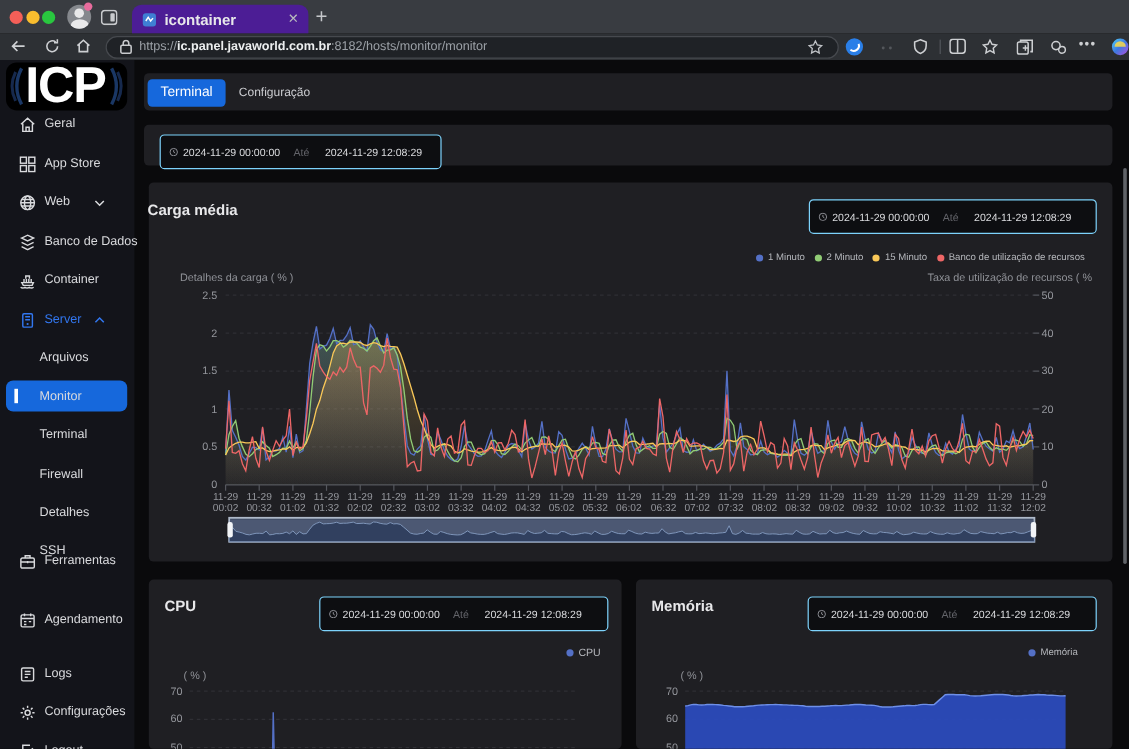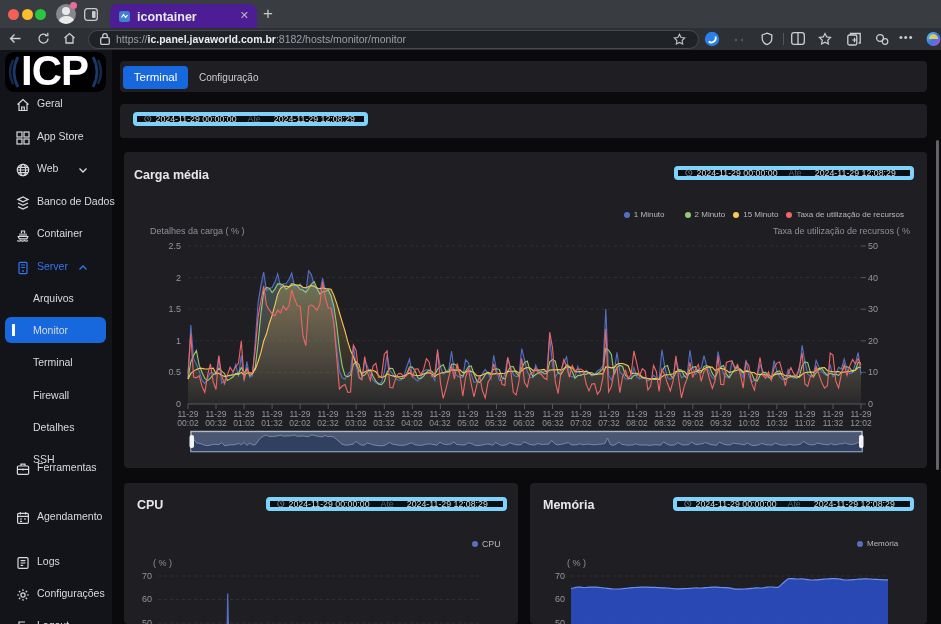--- a/index.html
+++ b/index.html
@@ -27,21 +27,21 @@
 .mi{position:absolute;left:0;width:100px;height:26px;color:#d9dadd;font-size:10.5px;line-height:26px}
 .mi .ic{position:absolute;left:16px;top:5px;width:14px;height:14px}
 .mi .tx{position:absolute;left:37px;top:0;white-space:nowrap}
 .mi .ch{position:absolute;right:10px;top:5px;width:14px;height:14px}
 .smi{position:absolute;left:0;width:108px;height:26px;color:#d9dadd;font-size:10.5px;line-height:26px}
 .smi .tx{position:absolute;left:33px;top:0;white-space:nowrap}
 #selbox{position:absolute;left:5px;top:317px;width:101px;height:26px;background:#1668dc;border-radius:6px}
 
 .card{position:absolute;background:#1f1f23;border-radius:4px}
 .ttl{color:#e8e8ea;font-weight:bold;font-size:12.5px}
-.dtinput{position:absolute;height:14px;background:#0d0e11;border:4px solid #7dd3fc;border-radius:4px;display:flex;align-items:center;font-size:8.8px;color:#dcdde0;white-space:nowrap}
+.dtinput{position:absolute;height:29px;background:#0d0e11;border:1px solid #7dd3fc;border-radius:4px;display:flex;align-items:center;font-size:8.8px;color:#dcdde0;white-space:nowrap}
 .dtinput .clk{margin-left:7px;margin-right:4px;width:7.5px;height:7.5px;flex:none}
 .dtinput .ate{color:#63646a;margin:0 13px 0 11px}
 .leg{position:absolute;font-size:8px;color:#b6b8bd;display:flex;align-items:center;white-space:nowrap}
 .dot{width:6px;height:6px;border-radius:50%;display:inline-block;margin-right:4px}
 </style></head><body>
 
 <div id="tabstrip"></div>
 <div class="tl" style="left:8px;background:#f45f58"></div>
 <div class="tl" style="left:21.5px;background:#f9bd2e"></div>
 <div class="tl" style="left:35px;background:#29c73f"></div>
@@ -242,39 +242,39 @@
 <div class="dtinput" style="left:133px;top:112px;width:235px">
     <svg class="clk" viewBox="0 0 16 16">
       <circle cx="8" cy="8" r="6.6" fill="none" stroke="#9a9ba1" stroke-width="1.6"></circle>
       <path d="M8 4.5V8l2.6 1.6" fill="none" stroke="#9a9ba1" stroke-width="1.6"></path>
     </svg>
     <span>2024-11-29 00:00:00</span>
     <span class="ate">Até</span>
     <span>2024-11-29 12:08:29</span>
   </div>
 <div class="card" style="left:124px;top:152px;width:803px;height:316px"></div>
-<div class="ttl" style="position:absolute;left:134px;top:168px">Carga média</div>
+<div class="ttl" style="position:absolute;left:123px;top:168px">Carga média</div>
 <div class="dtinput" style="left:674px;top:166px;width:240px">
     <svg class="clk" viewBox="0 0 16 16">
       <circle cx="8" cy="8" r="6.6" fill="none" stroke="#9a9ba1" stroke-width="1.6"></circle>
       <path d="M8 4.5V8l2.6 1.6" fill="none" stroke="#9a9ba1" stroke-width="1.6"></path>
     </svg>
     <span>2024-11-29 00:00:00</span>
     <span class="ate">Até</span>
     <span>2024-11-29 12:08:29</span>
   </div>
 <div class="leg" style="right:37px;top:210px">
 <span class="dot" style="background:#5470c6"></span>
-    <span style="margin-right:20px">1 Minuto</span>
+    <span style="margin-right:8px">1 Minuto</span>
 <span class="dot" style="background:#91cc75"></span>
     <span style="margin-right:8px">2 Minuto</span>
 <span class="dot" style="background:#fac858"></span>
     <span style="margin-right:8px">15 Minuto</span>
 <span class="dot" style="background:#ee6666"></span>
-    <span>Taxa de utilização de recursos</span>
+    <span>Banco de utilização de recursos</span>
 </div>
 <div class="card" style="left:124px;top:483px;width:394px;height:141px"></div>
 <div class="card" style="left:530px;top:483px;width:397px;height:141px"></div>
 <div class="ttl" style="position:absolute;left:137px;top:498px">CPU</div>
 <div class="ttl" style="position:absolute;left:543px;top:498px">Memória</div>
 <div class="dtinput" style="left:266px;top:497px;width:241px">
     <svg class="clk" viewBox="0 0 16 16">
       <circle cx="8" cy="8" r="6.6" fill="none" stroke="#9a9ba1" stroke-width="1.6"></circle>
       <path d="M8 4.5V8l2.6 1.6" fill="none" stroke="#9a9ba1" stroke-width="1.6"></path>
     </svg>

